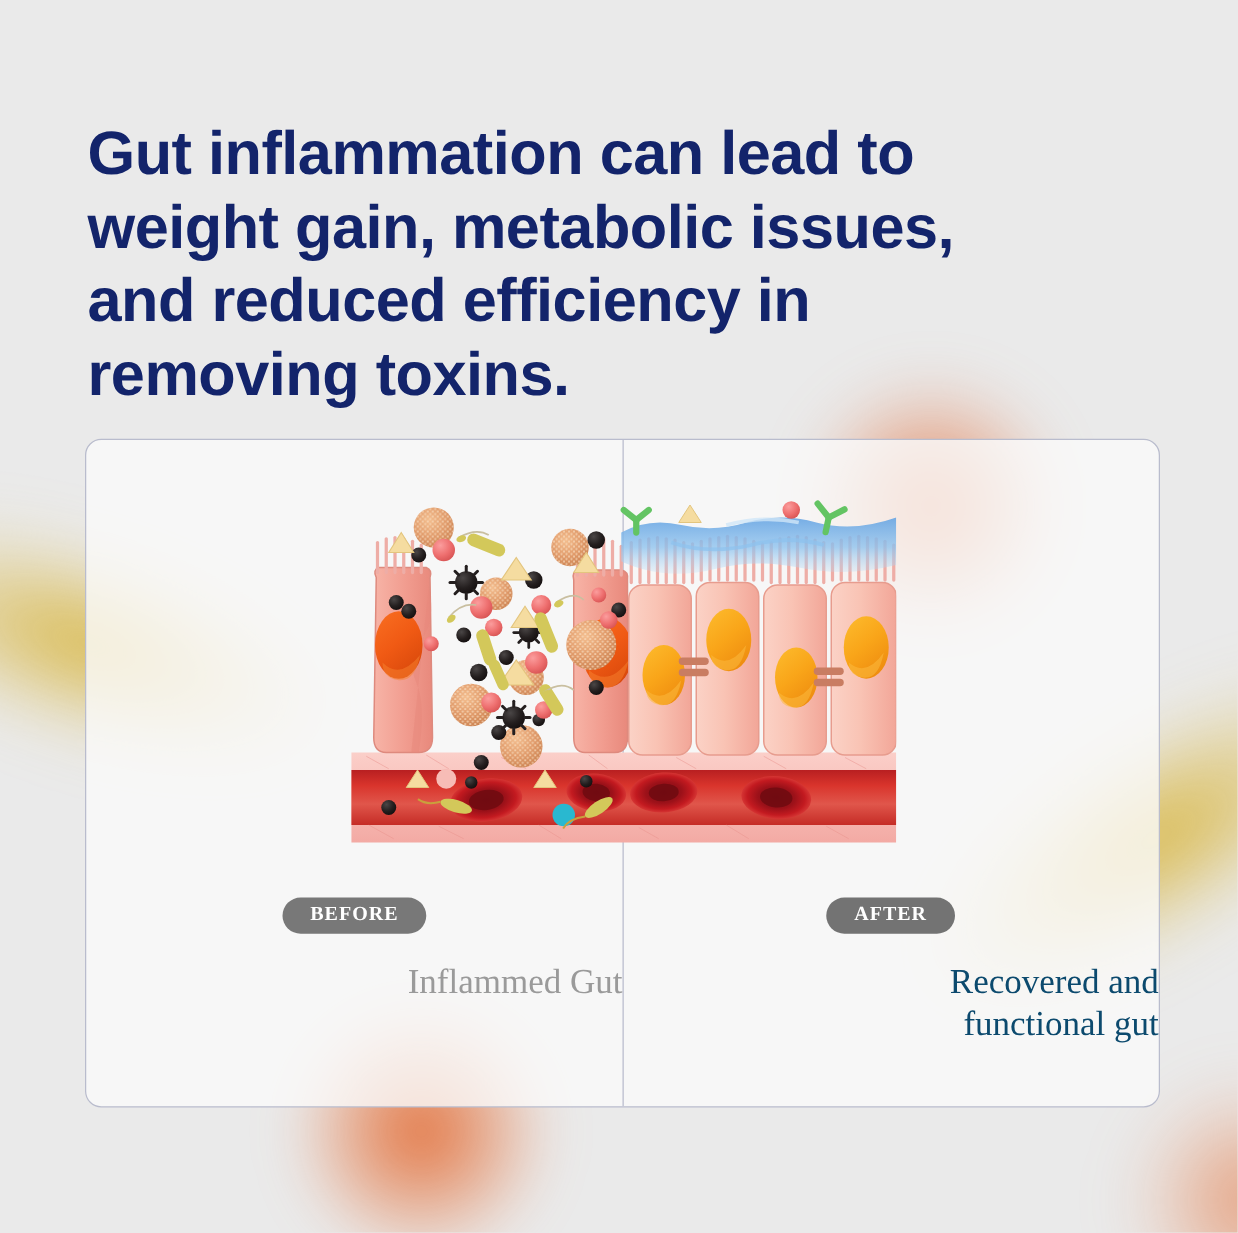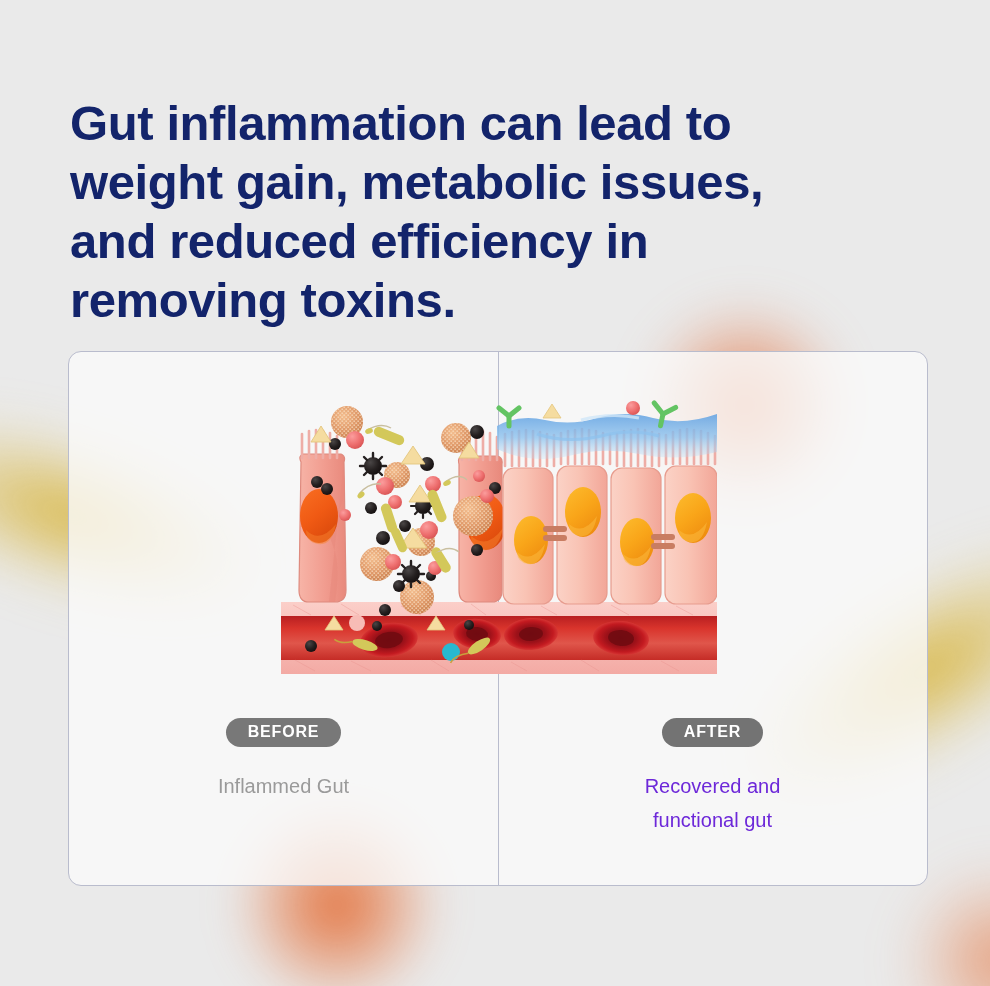--- a/index.html
+++ b/index.html
@@ -90,20 +90,21 @@
   .card {
     position: absolute;
     left: 68px;
     top: 351px;
     width: 858px;
     height: 533px;
     border: 1px solid #b9bccd;
     border-radius: 13px;
     background: rgba(250,250,250,0.80);
     overflow: hidden;
+    font-family: Liberation Serif, serif;
   }
   .card-divider {
     position: absolute;
     left: 50%;
     top: 0;
     width: 1px;
     height: 100%;
     background: #b9bccd;
   }
 
@@ -136,26 +137,27 @@
     color: #ffffff;
     font-size: 16px;
     font-weight: 700;
     letter-spacing: 0.8px;
     line-height: 1;
   }
   .badge-before { background: #787878; }
   .badge-after  { background: #737373; }
   .caption {
     margin-top: 22px;
-    font-size: 20px;
+    font-size: 28px;
     line-height: 34px;
     white-space: pre-line;
+    text-align: right;
   }
   .caption-before { color: #9a9a9a; }
-  .caption-after  { color: #6d28d9; }
+  .caption-after  { color: #0c4a6e; }
 </style>
 </head>
 <body>
 
 <div class="bg-layer">
   <div class="blob blob-gold-left"></div>
   <div class="blob blob-gold-right"></div>
   <div class="blob blob-orange-topright"></div>
   <div class="blob blob-orange-bottom"></div>
   <div class="blob blob-orange-farright"></div>

